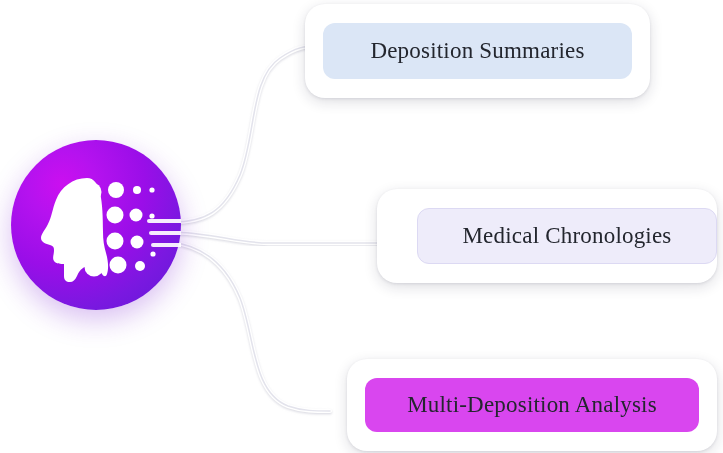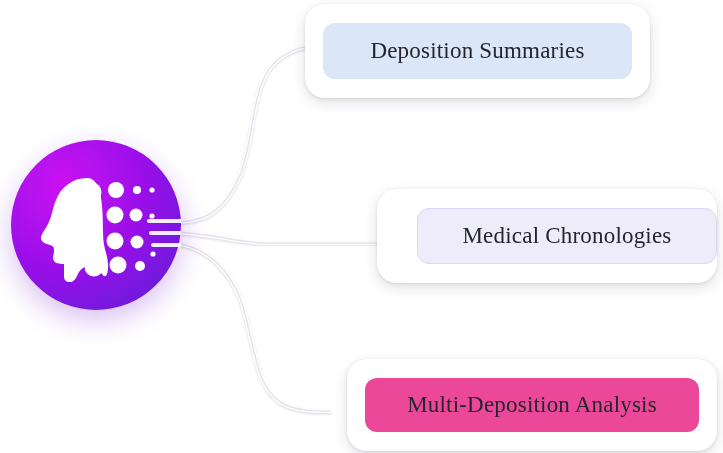--- a/index.html
+++ b/index.html
@@ -101,21 +101,21 @@
     margin-left: 40px;
   }
 
   #card-multi-deposition-analysis {
     left: 347px;
     top: 359px;
     width: 370px;
     height: 92px;
   }
   #card-multi-deposition-analysis .pill {
-    background: #ec4899;
+    background: #d946ef;
   }
 </style>
 </head>
 <body>
 
 <div id="stage">
 
   <svg id="connectors" viewBox="0 0 723 453" xmlns="http://www.w3.org/2000/svg">
     <defs>
       <filter id="lineshadow" x="-20%" y="-20%" width="140%" height="140%">

